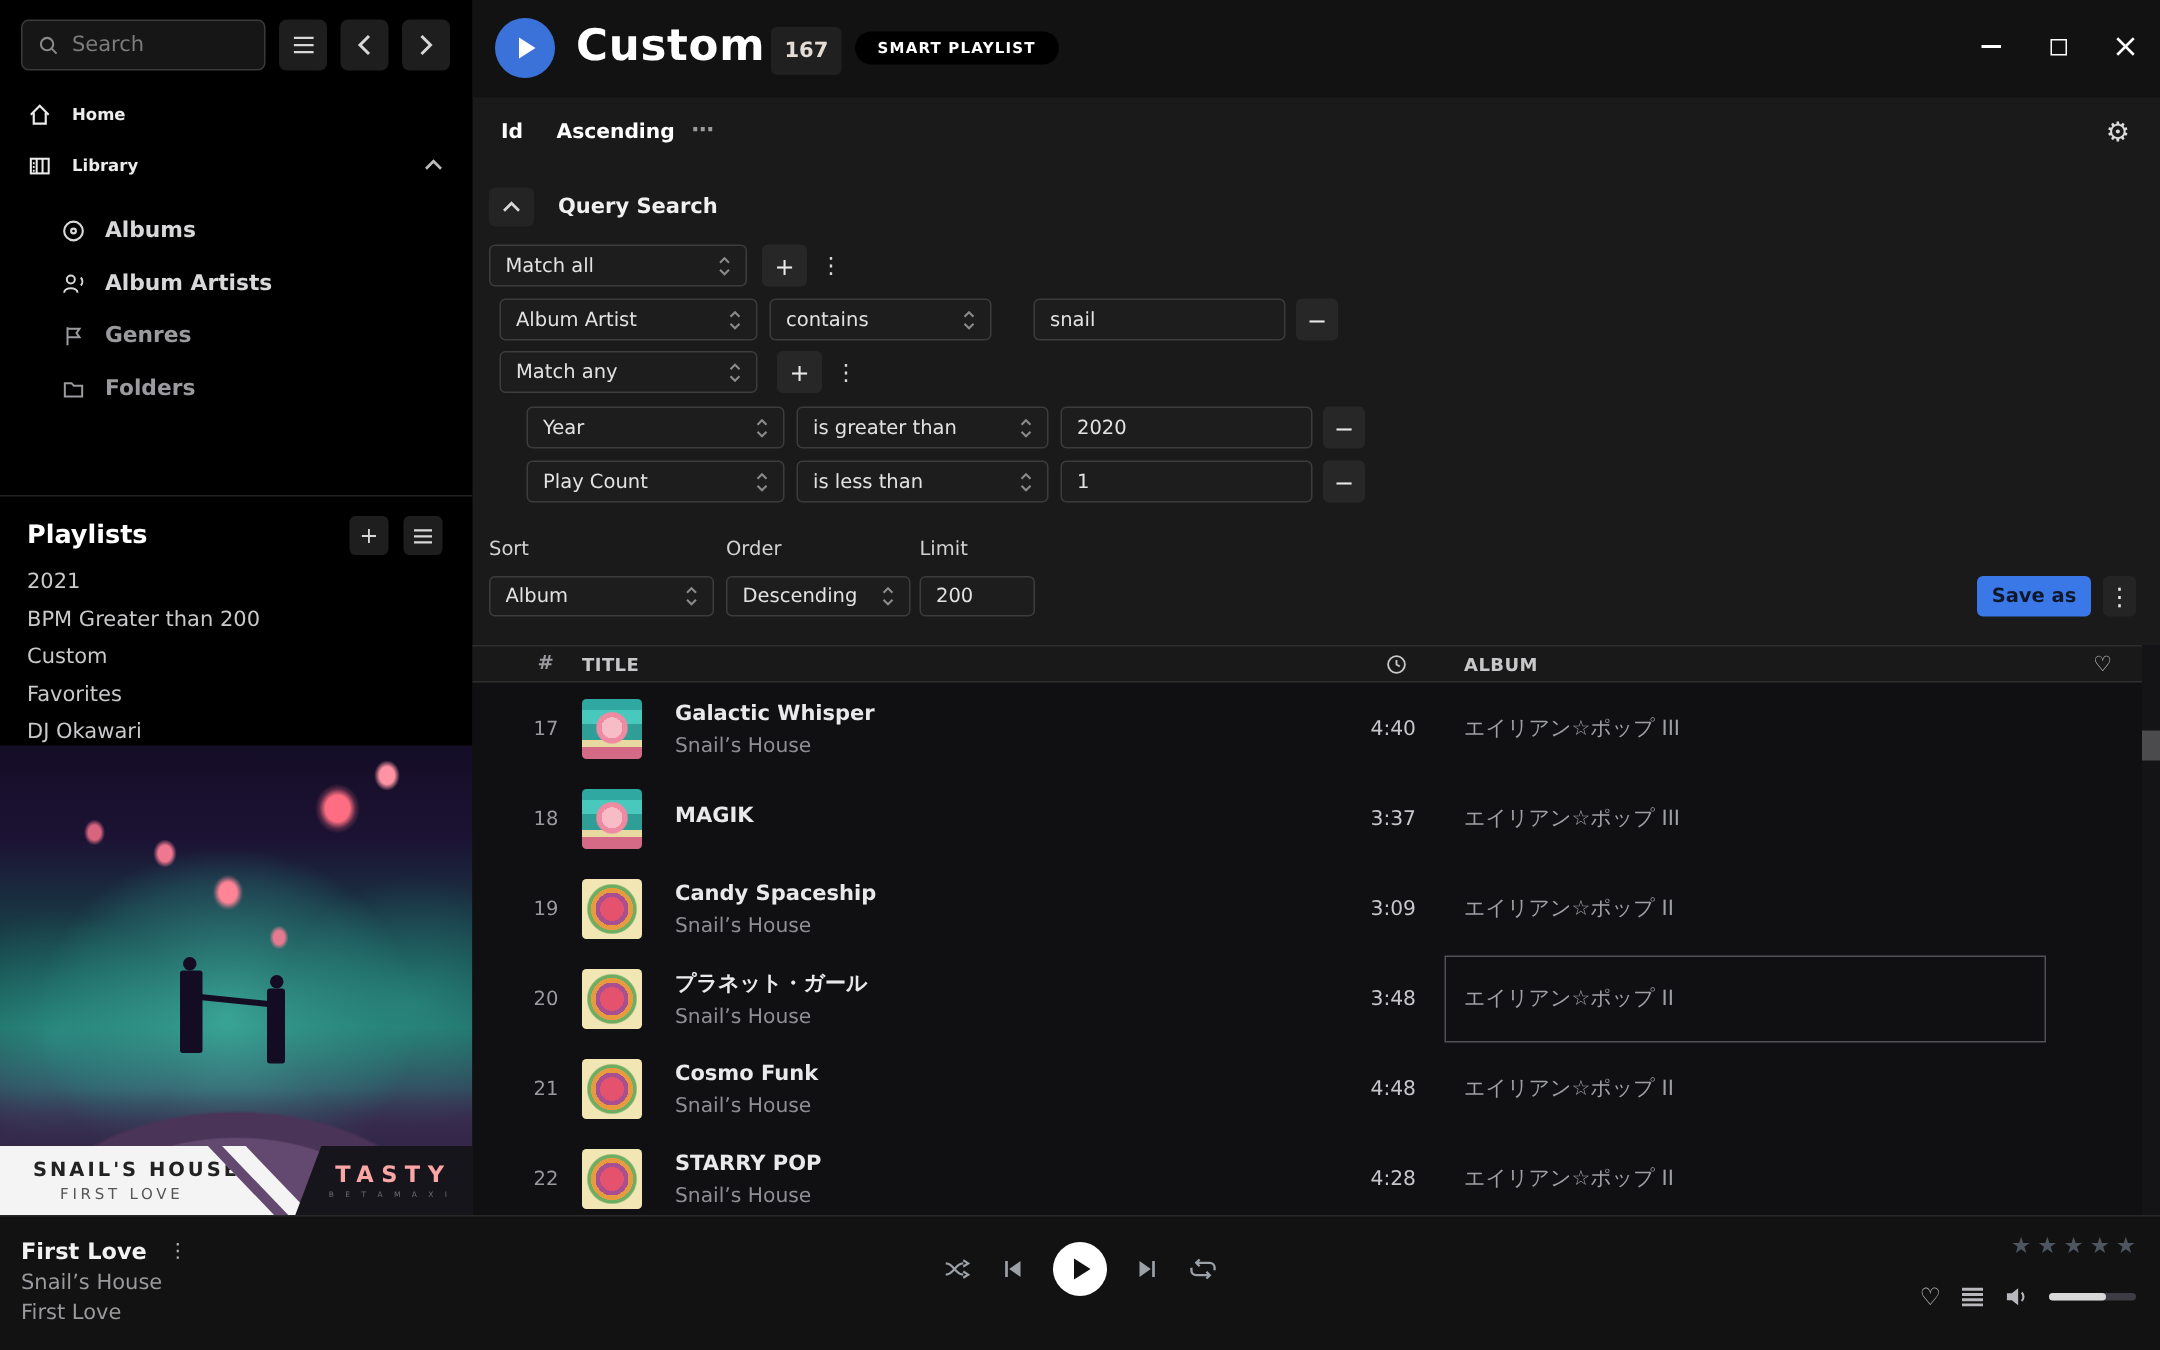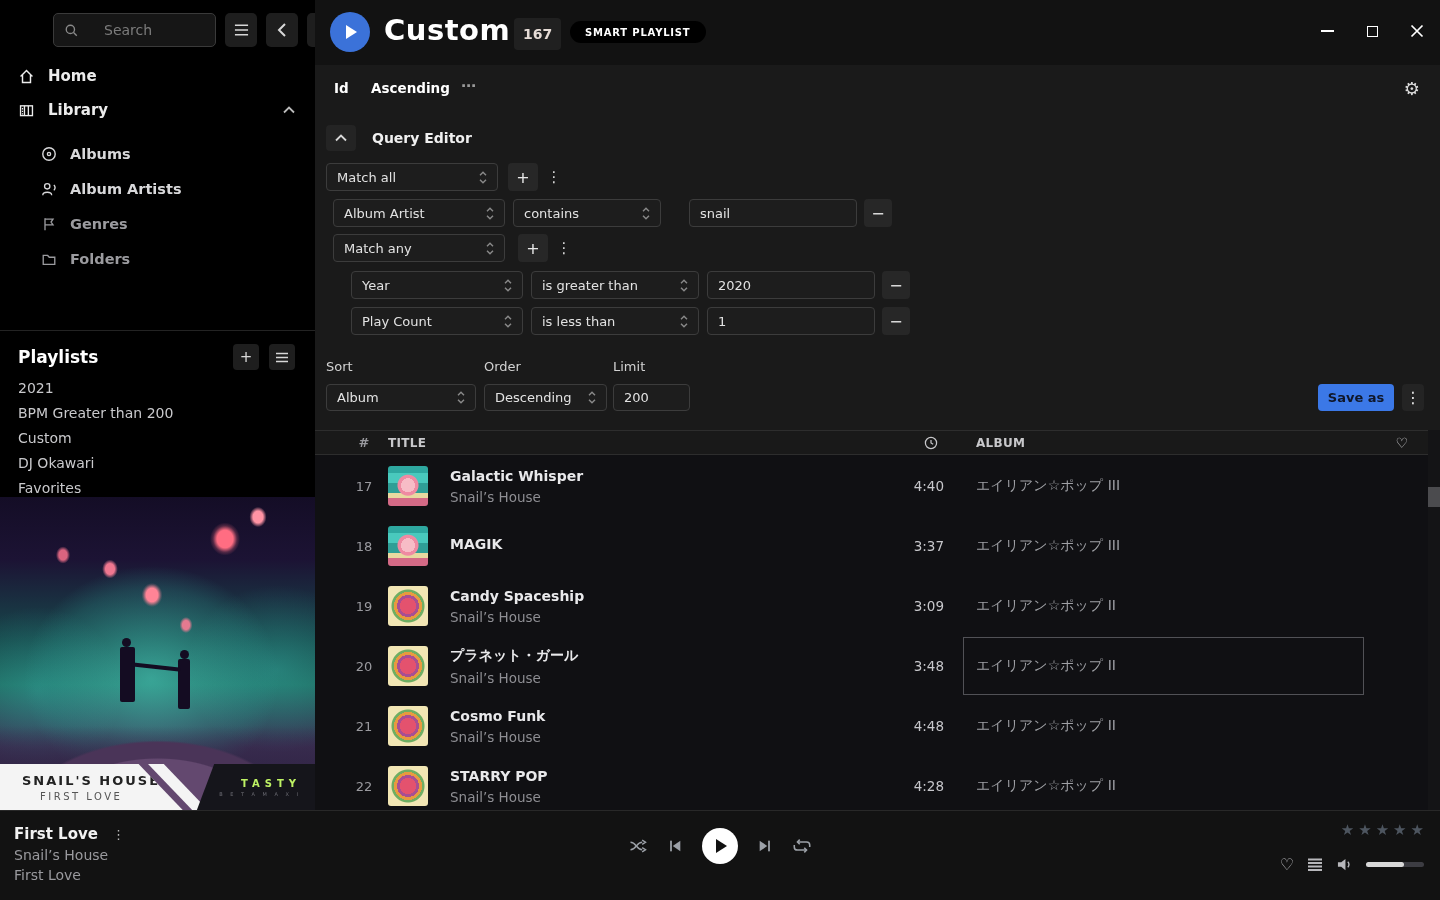--- a/index.html
+++ b/index.html
@@ -4,29 +4,29 @@
 <style>
   * { margin:0; padding:0; box-sizing:border-box; }
   html,body { width:1440px; height:900px; overflow:hidden; background:#000;
     font-family:"DejaVu Sans","Liberation Sans",sans-serif; }
   svg { display:block; }
 
   
   .sidebar { position:absolute; left:0; top:0; width:315px; height:810px; background:#000; }
   .s-search-row { position:absolute; top:13px; left:14px; display:flex; gap:9px; }
   .s-search { width:163px; height:34px; background:#161616; border:1px solid #3a3a3a; border-radius:5px;
-    display:flex; align-items:center; padding:0 10px; gap:25px;margin-left:39px; }
+    display:flex; align-items:center; padding:0 10px; gap:8px; }
   .s-search input { background:transparent; border:none; outline:none; color:#cfcfcf; font-size:14px; width:110px;
     font-family:inherit; }
   .s-search input::placeholder { color:#7c7c7c; }
   .sq-btn { width:32px; height:34px; background:#1e1e1e; border-radius:5px; display:flex; align-items:center; justify-content:center; cursor:pointer; }
   .s-nav { position:absolute; top:60px; left:0; right:0; }
   .nav-row { height:32px; display:flex; align-items:center; padding:0 20px 0 18px; gap:13px; cursor:pointer; }
   .nav-row.lib { height:36px; }
-  .nav-label { color:#ececec; font-weight:bold; font-size:15px; }
+  .nav-label { color:#ececec; font-weight:bold; font-size:11px; }
   .nav-spacer { flex:1; }
   .sub-list { padding-top:8px; }
   .sub-row { height:35px; display:flex; align-items:center; padding-left:41px; gap:13px; cursor:pointer; }
   .sub-label { font-weight:bold; font-size:14.5px; color:#d8d8da; }
   .sub-row.dim .sub-label { color:#9b9b9f; }
   .s-playlists { position:absolute; top:330px; left:0; right:0; border-top:1px solid #232323; }
   .pl-head { height:44px; display:flex; align-items:center; padding:8px 20px 0 18px; }
   .pl-title { color:#fff; font-weight:bold; font-size:17px; flex:1; }
   .pl-btn { width:26px; height:26px; background:#1e1e1e; border-radius:4px; display:flex; align-items:center; justify-content:center; margin-left:10px; cursor:pointer; color:#d8d8d8; font-size:15px; }
   .pl-item { height:25px; display:flex; align-items:center; padding-left:18px; color:#c9c9cc; font-size:14px; cursor:pointer; }
@@ -54,21 +54,21 @@
   .fig.b { left:178px; top:162px; width:12px; height:50px; }
   .fig-arm { position:absolute; left:131px; top:168px; width:50px; height:4px; background:#140c22; transform:rotate(6deg); border-radius:2px; }
   .banner-white { position:absolute; bottom:0; left:0; width:100%; height:46px; background:#f4f4f4;
     clip-path:polygon(0 0, 44% 0, 58% 100%, 0 100%); display:flex; flex-direction:column; justify-content:center; padding-left:22px; }
   .banner-stripe { position:absolute; bottom:0; left:0; width:100%; height:46px; background:#f4f4f4;
     clip-path:polygon(47% 0, 52% 0, 66% 100%, 61% 100%); }
   .banner-dark { position:absolute; bottom:0; left:0; width:100%; height:46px; background:#15151b;
     clip-path:polygon(68% 0, 100% 0, 100% 100%, 62.5% 100%); display:flex; flex-direction:column; justify-content:center; align-items:flex-end; padding-right:14px; }
   .bw-artist { color:#222; font-weight:bold; font-size:13px; letter-spacing:2px; }
   .bw-album { color:#555; font-size:10px; letter-spacing:2.5px; margin-top:3px; padding-left:18px; }
-  .bd-label { color:#bef264; font-size:10px; letter-spacing:5px; font-weight:bold; }
+  .bd-label { color:#fca5a5; font-size:15px; letter-spacing:5px; font-weight:bold; }
   .bd-sub { color:#6d6d75; font-size:5px; letter-spacing:3px; margin-top:2px; }
 
   
   .main { position:absolute; left:315px; top:0; width:1125px; height:810px; background:#1a1a1a; }
   .main-top { position:absolute; left:0; top:0; right:0; height:65px; background:#121212; }
   .big-play { position:absolute; left:15px; top:12px; width:40px; height:40px; border-radius:50%; background:#3b72d9; cursor:pointer;
     display:flex; align-items:center; justify-content:center; }
   .big-play .tri { width:0; height:0; border-left:11px solid #fff; border-top:7px solid transparent; border-bottom:7px solid transparent; margin-left:3px; }
   .page-title { position:absolute; left:69px; top:13px; color:#fff; font-size:29px; font-weight:bold; letter-spacing:.5px; }
   .count-badge { position:absolute; left:199px; top:18px; height:28px; min-width:38px; background:#202020; border-radius:4px;
@@ -261,22 +261,22 @@
         <span>
           <svg width="14" height="11" viewBox="0 0 14 11" stroke="#d8d8d8" stroke-width="1.5">
               <path d="M1 1.5 H13 M1 5.5 H13 M1 9.5 H13"></path>
             </svg>
         </span>
       </span>
     </div>
     <div class="pl-item">2021</div>
     <div class="pl-item">BPM Greater than 200</div>
     <div class="pl-item">Custom</div>
+    <div class="pl-item">Favorites</div>
     <div class="pl-item">DJ Okawari</div>
-    <div class="pl-item">Favorites</div>
   </div>
 
   <div class="art">
     <div class="rock"></div>
     <div class="fig a"></div>
     <div class="fig b"></div>
     <div class="fig-arm"></div>
     <div class="banner-stripe"></div>
     <div class="banner-white">
       <span class="bw-artist">SNAIL'S HOUSE</span>
@@ -322,21 +322,21 @@
     <span class="tb-gear">⚙</span>
   </div>
 
   <div class="qe-collapse">
     <span>
       <svg width="12" height="8" viewBox="0 0 12 8" fill="none" stroke="#d8d8d8" stroke-width="1.8">
           <path d="M1 6.5 L6 1.5 L11 6.5"></path>
         </svg>
     </span>
   </div>
-  <div class="qe-title">Query Editor</div>
+  <div class="qe-title">Query Search</div>
 
   <div class="ctrl" style="left:11px; top:163px; width:172px">
     <span class="cv">Match all</span>
     <span>
         <svg width="8" height="13" viewBox="0 0 8 13" fill="none" stroke="#8a8a8a" stroke-width="1.4">
           <path d="M1 4.2 L4 1.2 L7 4.2 M1 8.8 L4 11.8 L7 8.8"></path>
         </svg>
       </span>
   </div>
   <div class="icon-btn" style="left:193px; top:163px; width:30px">

